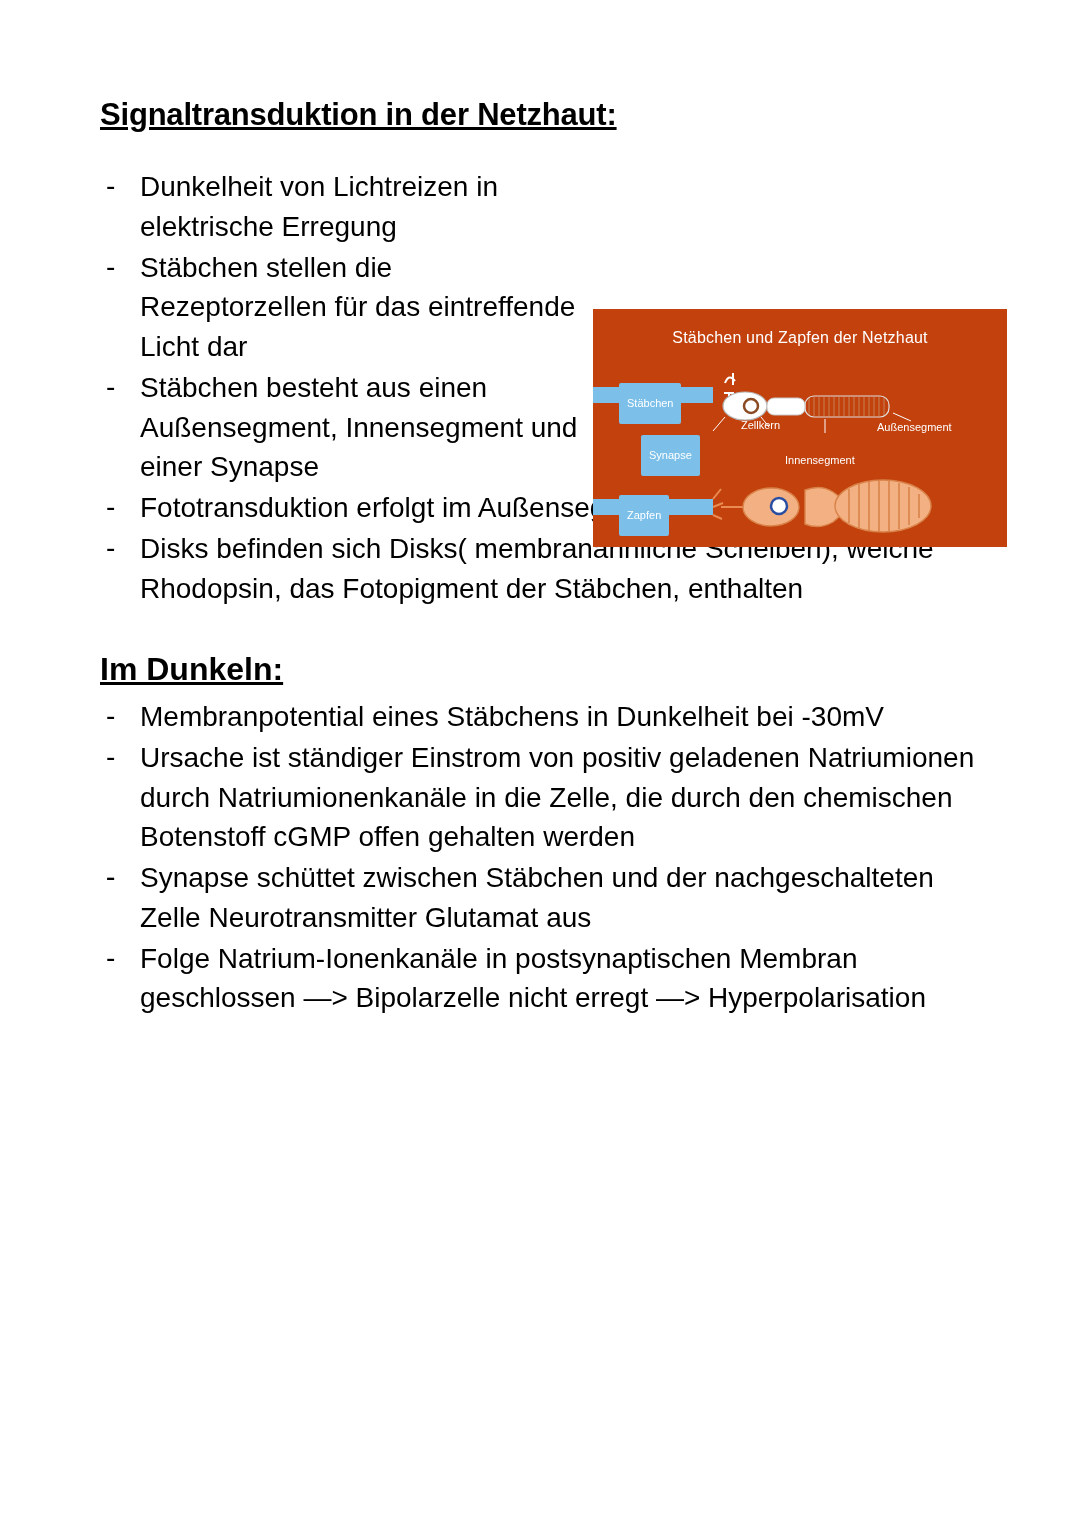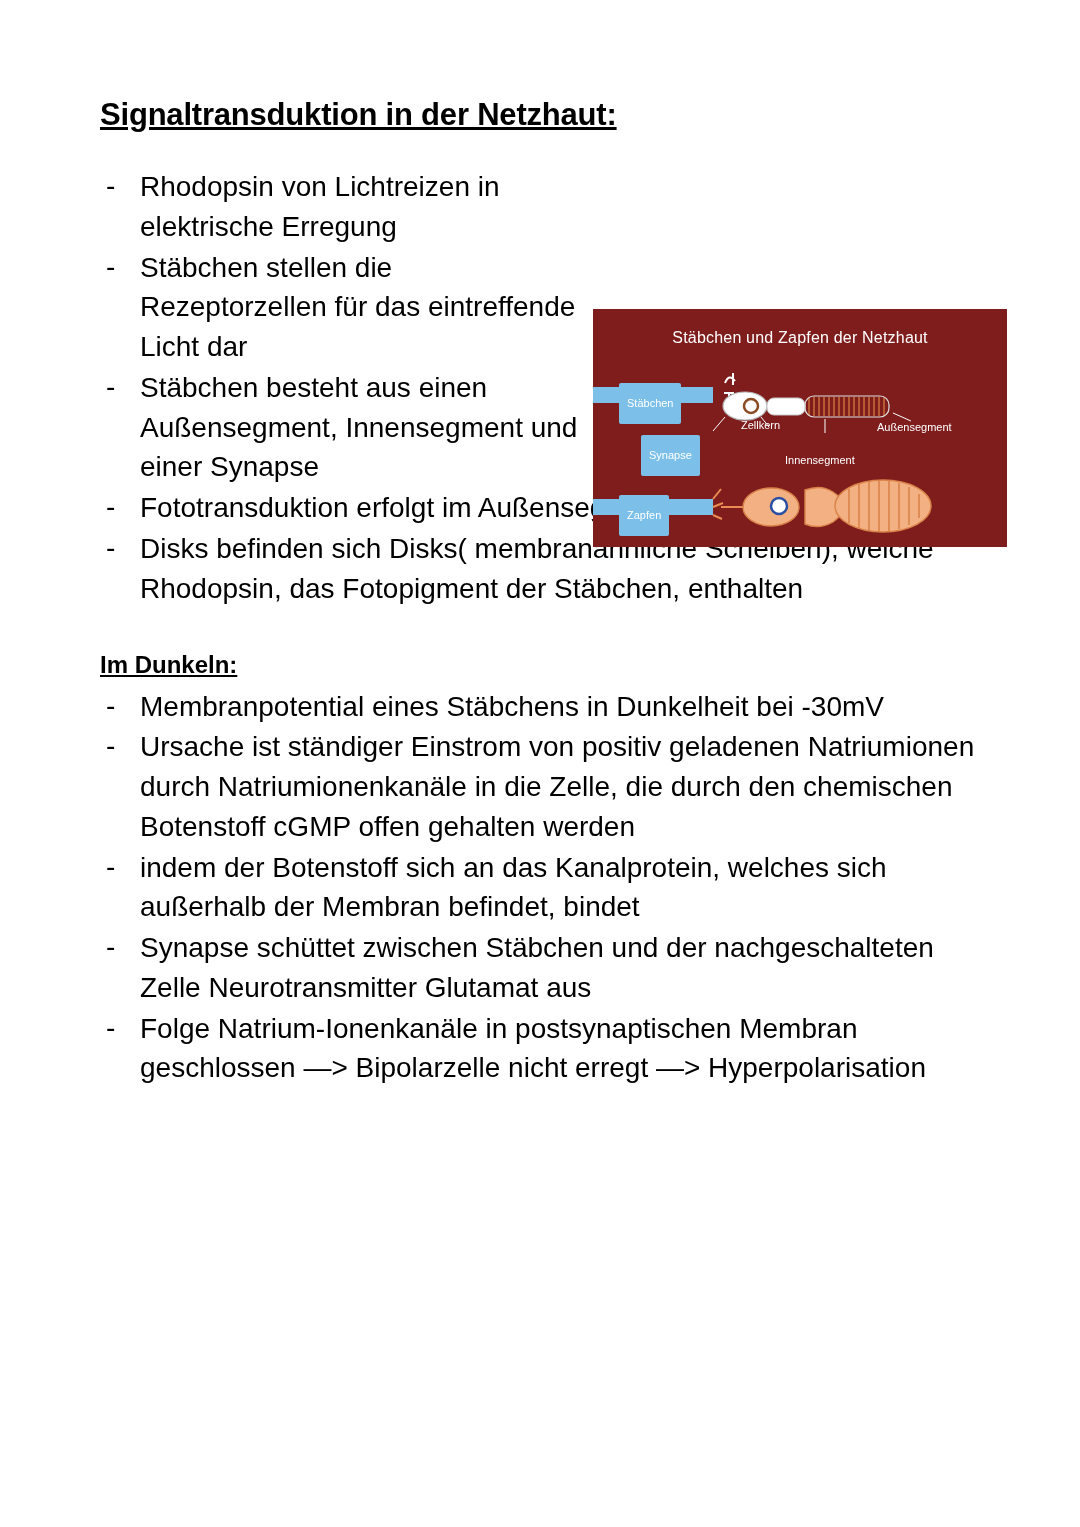--- a/index.html
+++ b/index.html
@@ -30,21 +30,21 @@
   }
   .doc-title {
     font-size: 31px;
     font-weight: bold;
     text-decoration: underline;
     letter-spacing: -0.2px;
     margin: 0 0 34px 0;
     line-height: 1.2;
   }
   .section-heading {
-    font-size: 24px;
+    font-size: 32px;
     text-decoration: underline;
     margin: 0 0 6px 0;
     line-height: 1.3;
   }
   ul.bullets {
     list-style: none;
     margin: 0;
     padding: 0;
   }
   ul.bullets li {
@@ -66,21 +66,21 @@
   }
   .narrow {
     width: 480px;
   }
   .figure {
     position: absolute;
     left: 493px;
     top: 142px;
     width: 414px;
     height: 238px;
-    background: #7f1d1d;
+    background: #c2410c;
     overflow: hidden;
   }
   .figure .fig-title {
     position: absolute;
     top: 20px;
     left: 0;
     width: 100%;
     text-align: center;
     font-size: 16px;
     color: #ffffff;
@@ -114,21 +114,21 @@
 <div class="page">
   <div class="content">
 
     <h1 class="doc-title">Signaltransduktion in der Netzhaut:</h1>
 
     <div class="wrap-block">
 
       <ul class="bullets narrow">
         <li>
           <span class="dash">-</span>
-          <span>Rhodopsin von Lichtreizen in elektrische Erregung</span>
+          <span>Dunkelheit von Lichtreizen in elektrische Erregung</span>
         </li>
         <li>
           <span class="dash">-</span>
           <span>Stäbchen stellen die Rezeptorzellen für das eintreffende Licht dar</span>
         </li>
         <li>
           <span class="dash">-</span>
           <span>Stäbchen besteht aus einen Außensegment, Innensegment und einer Synapse</span>
         </li>
       </ul>
@@ -219,21 +219,20 @@
       <li>
         <span class="dash">-</span>
         <span>Membranpotential eines Stäbchens in Dunkelheit bei -30mV</span>
       </li>
       <li>
         <span class="dash">-</span>
         <span>Ursache ist ständiger Einstrom von positiv geladenen Natriumionen durch Natriumionenkanäle in die Zelle, die durch den chemischen Botenstoff cGMP offen gehalten werden</span>
       </li>
       <li>
         <span class="dash">-</span>
-        <span>indem der Botenstoff sich an das Kanalprotein, welches sich außerhalb der Membran befindet, bindet</span>
       </li>
       <li>
         <span class="dash">-</span>
         <span>Synapse schüttet zwischen Stäbchen und der nachgeschalteten Zelle Neurotransmitter Glutamat aus</span>
       </li>
       <li>
         <span class="dash">-</span>
         <span>Folge Natrium-Ionenkanäle in postsynaptischen Membran geschlossen —&gt; Bipolarzelle nicht erregt —&gt; Hyperpolarisation</span>
       </li>
     </ul>

